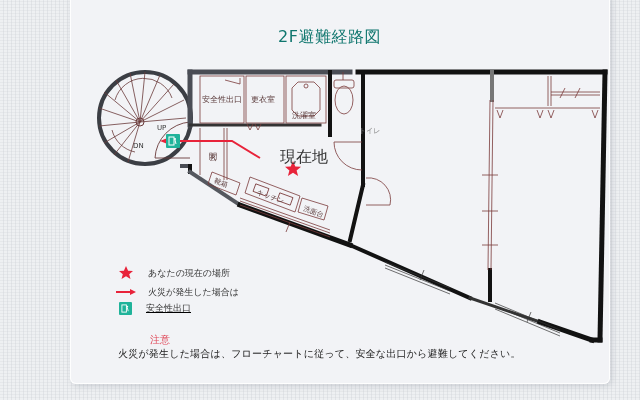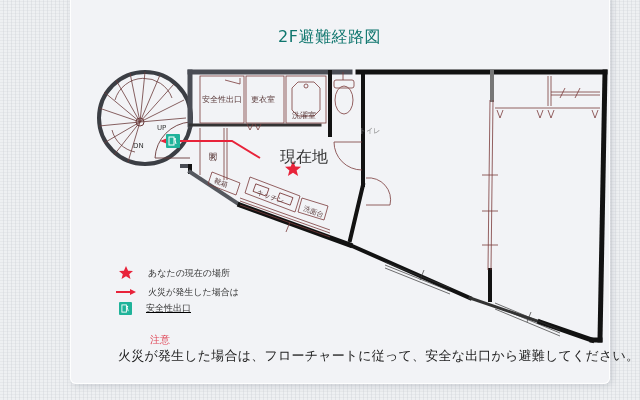--- a/index.html
+++ b/index.html
@@ -28,21 +28,21 @@
   svg.plan { position:absolute; left:0; top:0; }
   .lbl {
     position:absolute; font-size:8px; color:#5a3a3a; white-space:nowrap;
   }
   .lbl-v { writing-mode:vertical-rl; font-size:8px; color:#5a3a3a; position:absolute; }
   .lbl-small { font-size:7px; }
   .here-label { position:absolute; left:280px; top:147px; font-size:16px; color:#333; }
   .legend-row { position:absolute; left:118px; display:flex; align-items:flex-start; gap:14px; }
   .legend-text { font-size:9px; color:#333; white-space:nowrap; }
   .note-title { position:absolute; left:118px; top:333px; font-size:10px; color:#e04a5a;margin-left:32px; }
-  .note-body { position:absolute; left:118px; top:347px; font-size:13px; color:#222; white-space:nowrap; letter-spacing:0.2px; }
+  .note-body { position:absolute; left:118px; top:347px; font-size:10px; color:#222; white-space:nowrap; letter-spacing:0.2px; }
   .exit-sign {
     position:absolute; width:14px; height:14px; background:#20b39a; border-radius:1px;
     display:flex; align-items:center; justify-content:center;
   }
 </style>
 </head>
 <body>
 
 <div class="wall-texture"></div>
 

